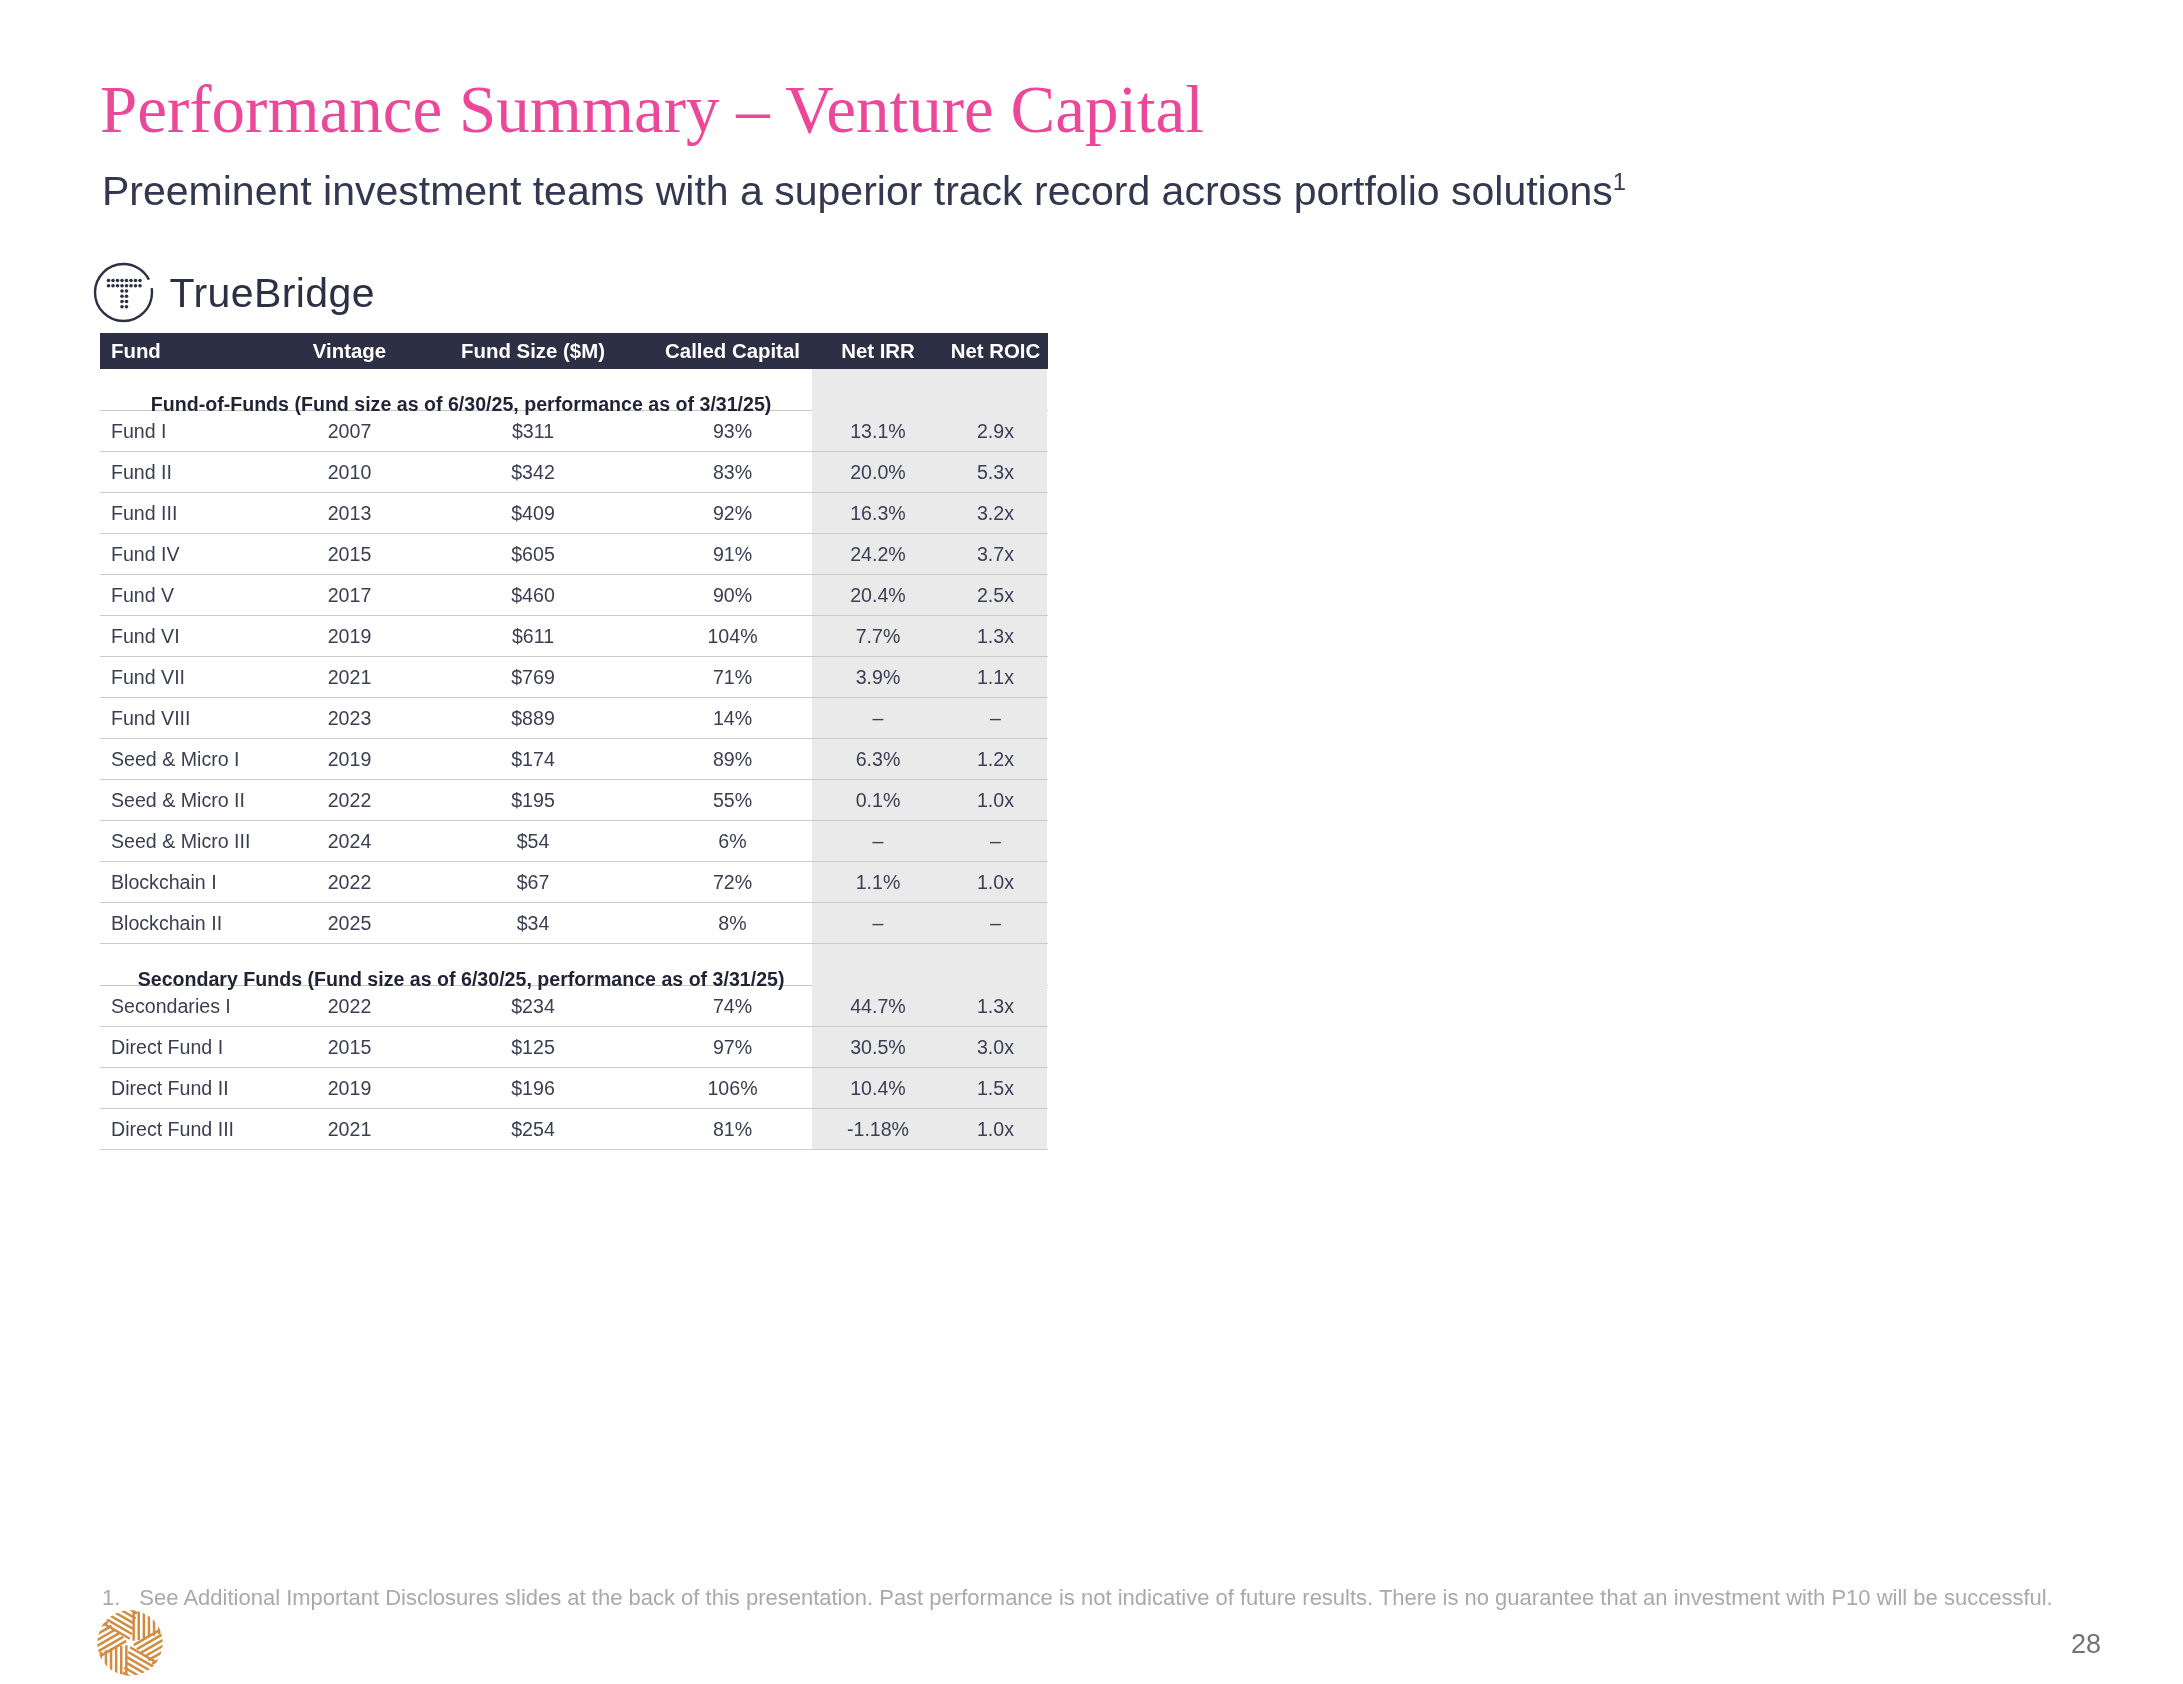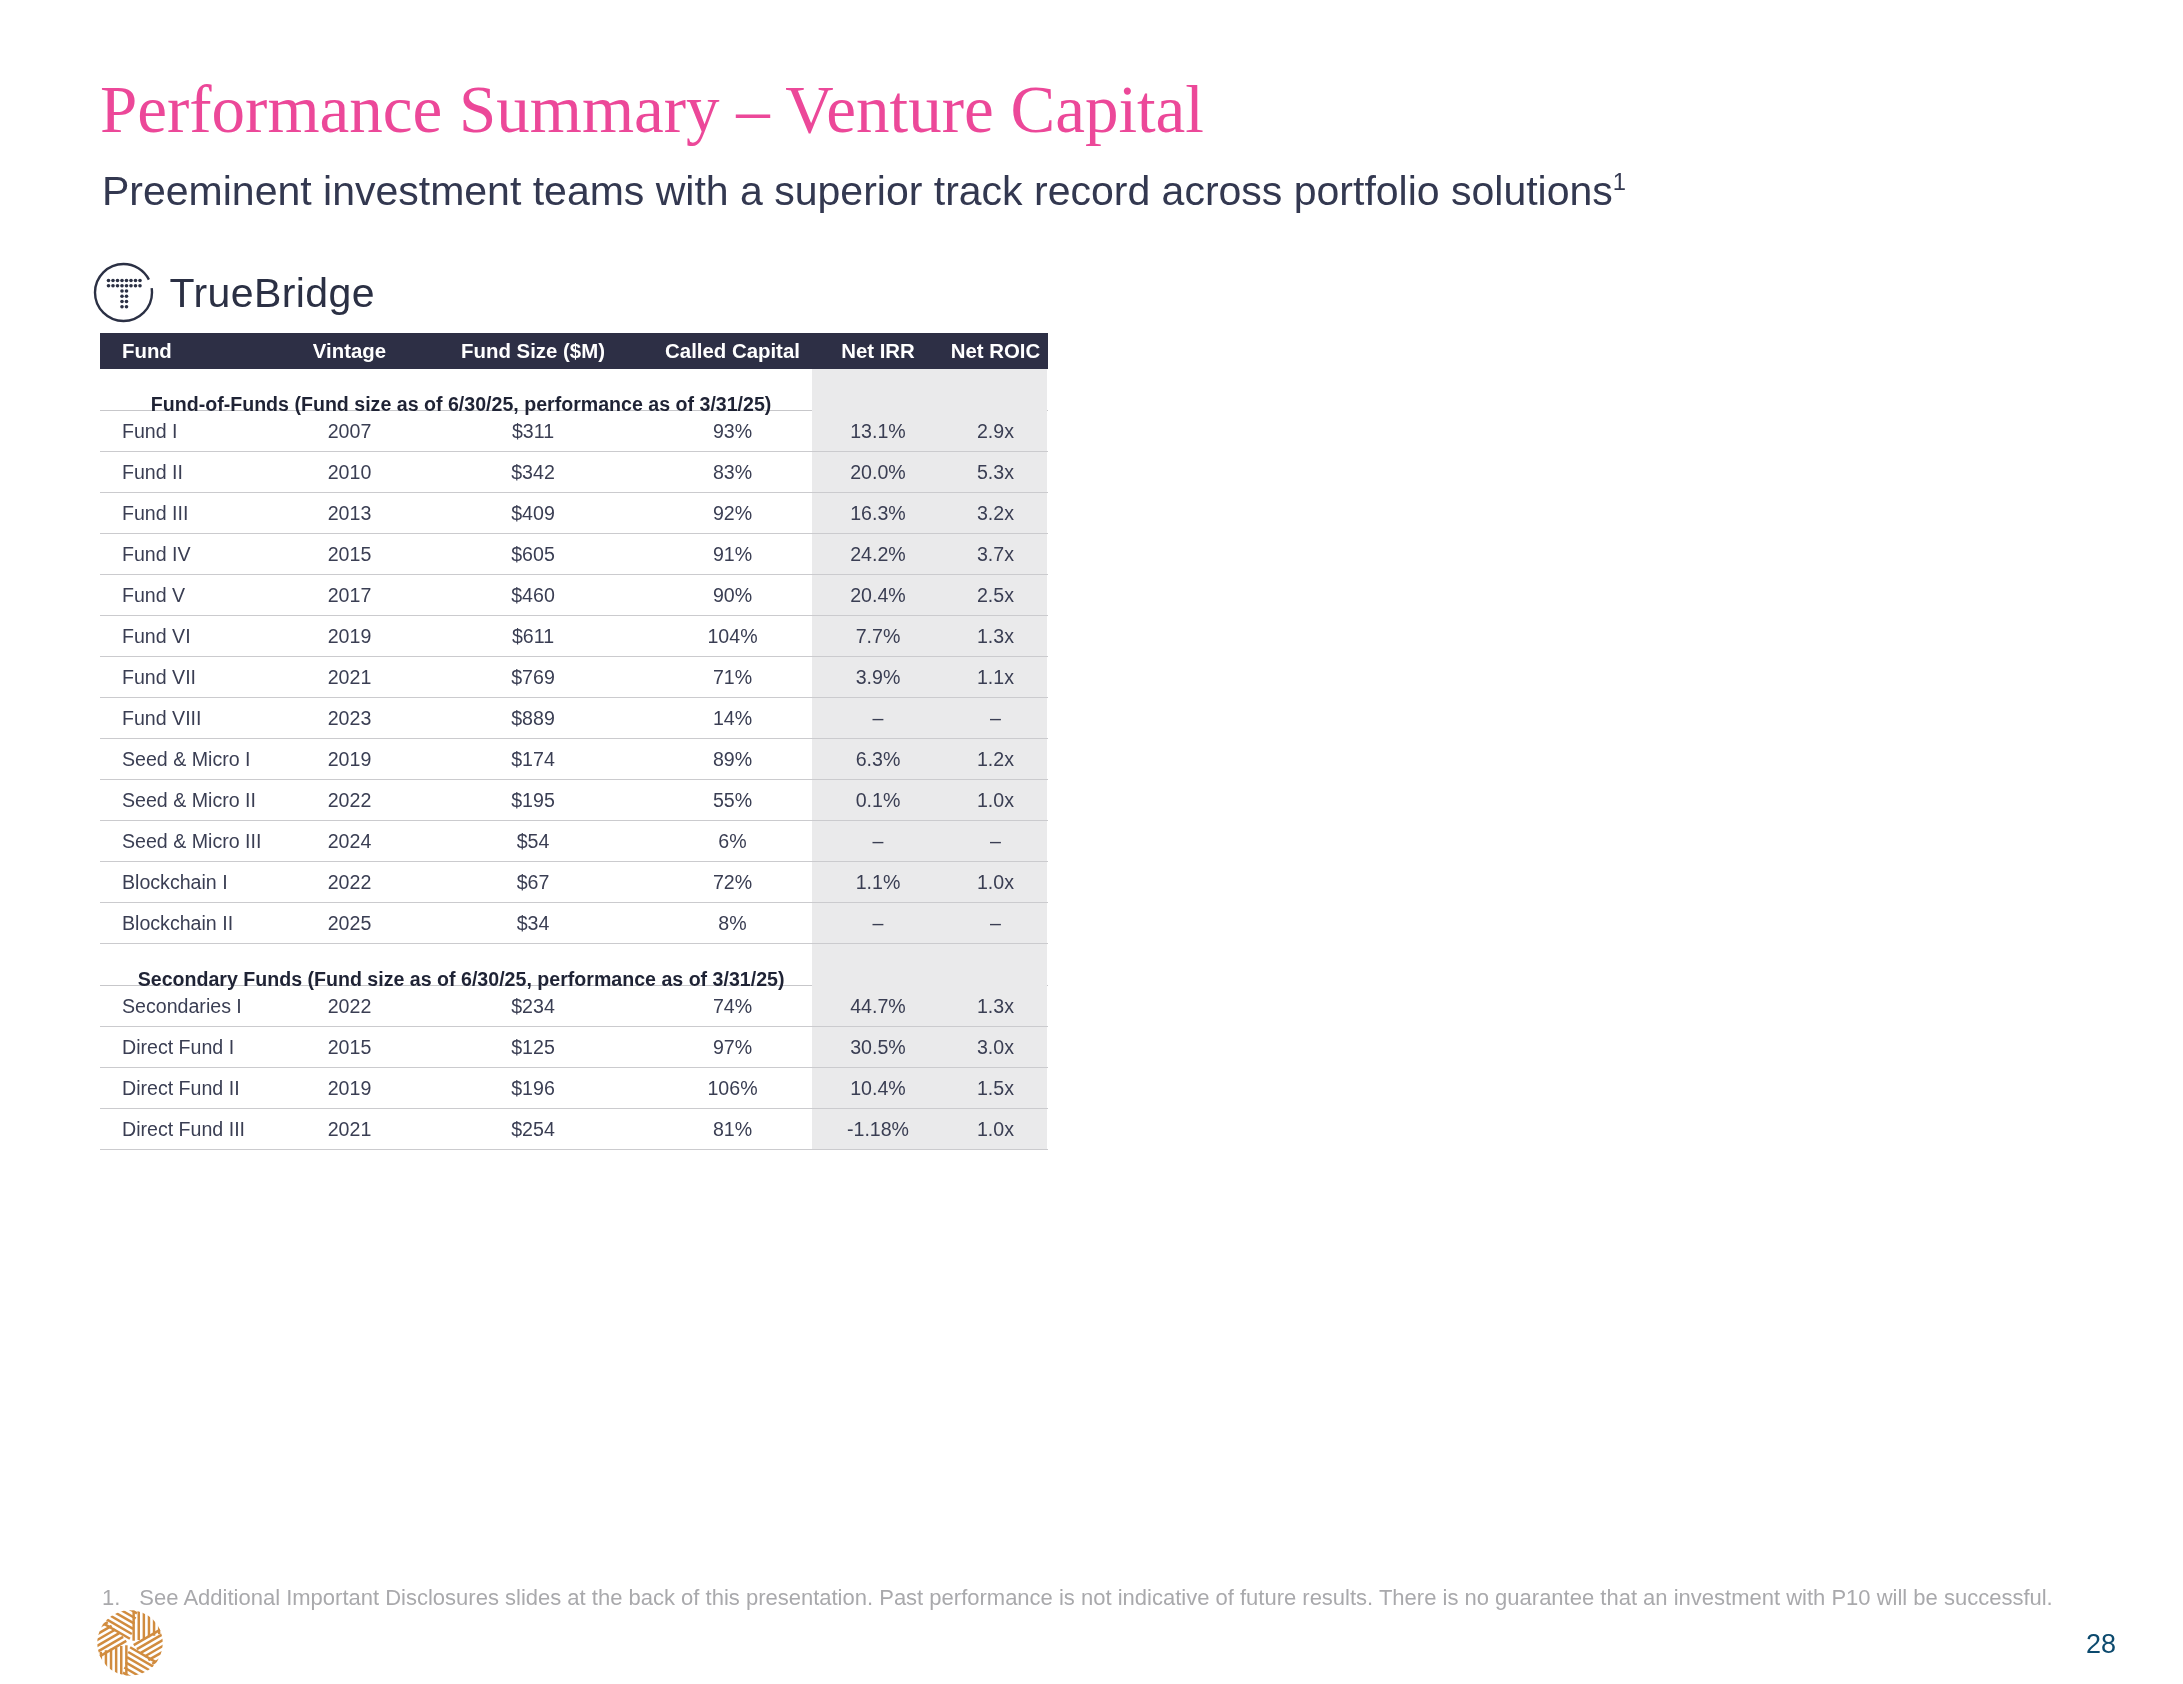--- a/index.html
+++ b/index.html
@@ -38,21 +38,21 @@
   .ptable {
     position:absolute; left:100px; top:333px; width:948px;
     font-size:19.6px; color:#3a3e53;
   }
   .prow {
     display:grid;
     grid-template-columns:186px 127px 240px 159px 132px 103px;
     align-items:stretch;
   }
   .prow > div { display:flex; align-items:center; justify-content:center; }
-  .prow > .c1 { justify-content:flex-start; padding-left:22px; }
+  .prow > .c1 { justify-content:flex-start; padding-left:11px; }
   .phead {
     background:#2d2f45; color:#ffffff; font-weight:700;
     height:36px; font-size:20.4px;
   }
   .gray { background:#eaeaeb; }
   .section-row { height:41px; border-bottom:1.5px solid #c7c7ca; }
   .sec-label {
     grid-column:1/5; font-weight:700; color:#1f2335;
     font-size:19.6px; padding-left:10.2px;
     display:flex; align-items:center;margin-top:24px;
@@ -60,22 +60,22 @@
   .sec-gray { grid-column:5/7; }
   .data-row { height:40px; border-bottom:1.5px solid #cbcbce; }
 
   
   .footnote {
     position:absolute; left:102px; top:1585px; width:1987px;
     font-size:22px; color:#a9a9ac; display:flex; gap:19px;
   }
   .p10-logo { position:absolute; left:95px; top:1608px; }
   .page-number {
-    position:absolute; right:67px; top:1629px;
-    font-size:27px; color:#0c4a6e;
+    position:absolute; right:82px; top:1629px;
+    font-size:27px; color:#737373;
   }
 </style>
 </head>
 <body>
 
 <div class="slide">
 
   <div class="title">Performance Summary – Venture Capital</div>
 
   <div class="subtitle"><span>Preeminent investment teams with a superior track record across portfolio solutions</span><sup>1</sup></div>

